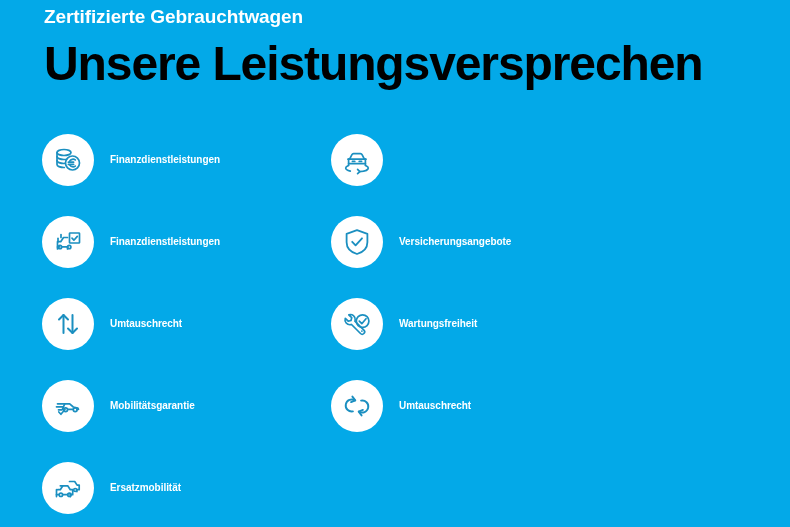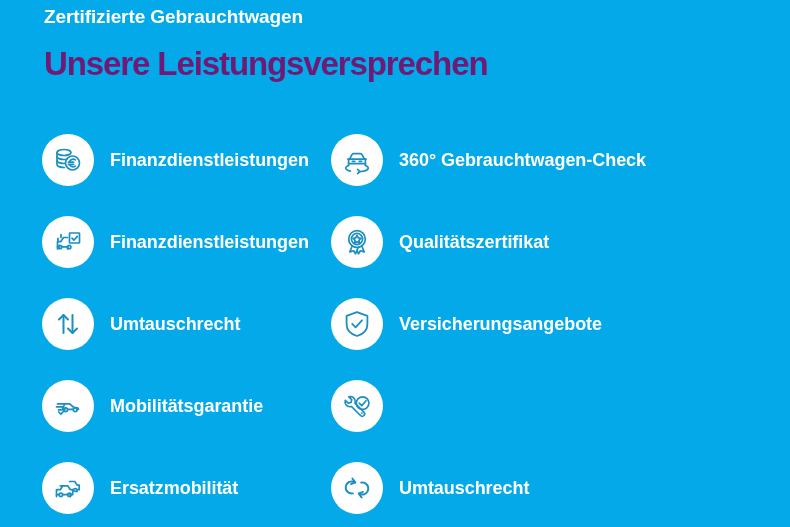--- a/index.html
+++ b/index.html
@@ -29,23 +29,23 @@
   .eyebrow {
     font-size: 19px;
     font-weight: bold;
     color: #ffffff;
     letter-spacing: -0.1px;
     line-height: 26px;
     margin: 0;
     white-space: nowrap;
   }
   .headline {
-    font-size: 33px;
+    font-size: 48px;
     font-weight: bold;
-    color: #701a75;
+    color: #000000;
     letter-spacing: -1.1px;
     line-height: 60px;
     margin: 4px 0 5px 0;
     white-space: nowrap;
   }
   .grid {
     position: absolute;
     left: 0;
     top: 119px;
     width: 790px;
@@ -76,21 +76,21 @@
     justify-content: center;
     box-sizing: border-box;
   }
   .icon-circle svg {
     display: block;
     width: 32px;
     height: 32px;
   }
   .feature-label {
     margin-left: 16px;
-    font-size: 18px;
+    font-size: 10px;
     font-weight: bold;
     color: #ffffff;
     letter-spacing: -0.05px;
     line-height: 18px;
     white-space: nowrap;
   }
 </style>
 </head>
 <body>
 
@@ -192,35 +192,22 @@
             <path d="M7 15.2h18"></path>
             <path d="M8.6 15.2l2.2-4.4a2 2 0 0 1 1.8-1.1h6.8a2 2 0 0 1 1.8 1.1l2.2 4.4"></path>
             <path d="M7.6 15.2v4.4h16.8v-4.4"></path>
             <path d="M11.4 17.4h2.4M18.2 17.4h2.4"></path>
             <path d="M7.6 19.6v1.7M24.4 19.6v1.7"></path>
             <path d="M7.4 21.5c-1.7.7-2.7 1.6-2.7 2.6 0 1.3 1.8 2.4 4.6 3"></path>
             <path d="M24.6 21.5c1.7.7 2.7 1.6 2.7 2.6 0 1.9-3.8 3.4-8.8 3.5"></path>
             <path d="M16.6 25.4l2.2 2.2-2.2 2.1"></path>
           </svg>
         </div>
-        <div class="feature-label">360° Gebrauchtwagen-Check</div>
-      </div>
-
-      <div class="feature">
-        <div class="icon-circle">
-          <svg viewBox="0 0 32 32" fill="none" stroke="#1b8fc0" stroke-width="1.7" stroke-linecap="round" stroke-linejoin="round">
-            <circle cx="16" cy="13" r="8.3"></circle>
-            <circle cx="16" cy="13" r="5.6"></circle>
-            <path d="M16 9.4l1.25 2.5 2.75.4-2 1.95.47 2.75L16 15.7l-2.47 1.3.47-2.75-2-1.95 2.75-.4z"></path>
-            <path d="M11.3 19.8l-2.5 6.1 3.8-1.2 1.9 3.1 2.4-5.6"></path>
-            <path d="M20.7 19.8l2.5 6.1-3.8-1.2-1.9 3.1-1.3-3"></path>
-          </svg>
-        </div>
-        <div class="feature-label">Qualitätszertifikat</div>
-      </div>
+      </div>
+
 
       <div class="feature">
         <div class="icon-circle">
           <svg viewBox="0 0 32 32" fill="none" stroke="#1b8fc0" stroke-width="1.8" stroke-linecap="round" stroke-linejoin="round">
             <path d="M16 4.2l10.4 3.7v8.3c0 5.5-4.2 9.9-10.4 11.8C9.8 26.1 5.6 21.7 5.6 16.2V7.9z"></path>
             <path d="M11.2 15.8l3.4 3.5 6.4-7"></path>
           </svg>
         </div>
         <div class="feature-label">Versicherungsangebote</div>
       </div>
@@ -228,20 +215,21 @@
       <div class="feature">
         <div class="icon-circle">
           <svg viewBox="0 0 32 32" fill="none" stroke="#1b8fc0" stroke-width="1.7" stroke-linecap="round" stroke-linejoin="round">
             <path d="M14.2 12.1a4.9 4.9 0 0 0-6.4-5.3l2.9 2.9-.7 2.8-2.8.7-2.9-2.9a4.9 4.9 0 0 0 5.4 6.4"></path>
             <path d="M10.5 16.5l9 9a2.4 2.4 0 0 0 3.4-3.4l-9-9"></path>
             <circle cx="20.9" cy="23.1" r="0.9" fill="#1b8fc0" stroke="none"></circle>
             <circle cx="21.6" cy="13.1" r="6.3"></circle>
             <path d="M18.3 13.2l2.5 2.5 4.2-5"></path>
           </svg>
         </div>
+        <div class="feature-label">Wartungsfreiheit</div>
       </div>
 
       <div class="feature">
         <div class="icon-circle">
           <svg viewBox="0 0 32 32" fill="none" stroke="#1b8fc0" stroke-width="1.9" stroke-linecap="round" stroke-linejoin="round">
             <path d="M14 10.5a6 6 0 1 0-2.1 10.9"></path>
             <path d="M11.4 6.6L14.3 10.4l-4.2 1.7"></path>
             <path d="M18 21.5a6 6 0 1 0 2.1-10.9"></path>
             <path d="M20.6 25.4L17.7 21.6l4.2-1.7"></path>
           </svg>

